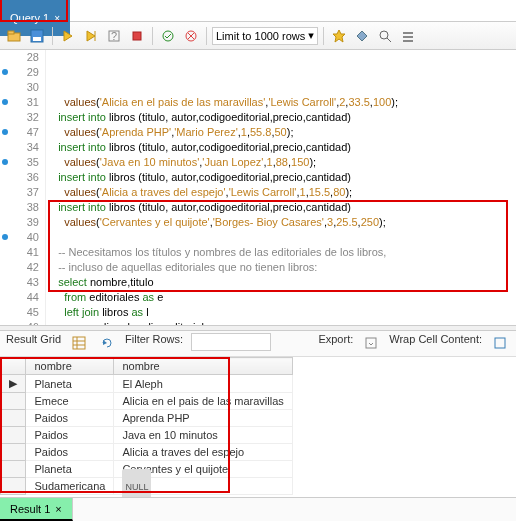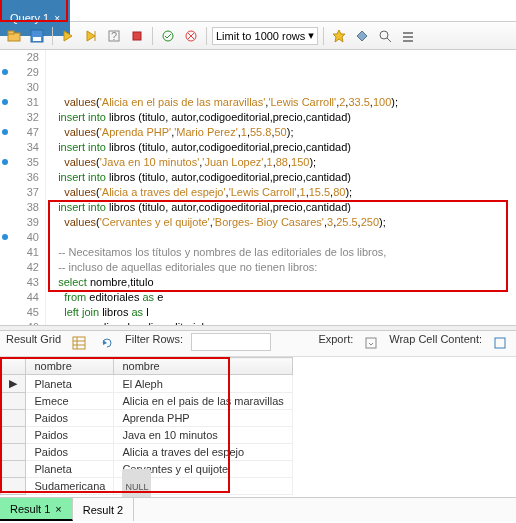--- a/index.html
+++ b/index.html
@@ -238,16 +238,13 @@
       </tbody>
   </table>
 </div>
 
 <div class="bottom-tabs">
   <div class="hlbox" style="left:0;top:-2px;width:68px;height:24px"></div>
   <div class="btab active">
     <span>Result 1</span>
     <span>×</span>
   </div>
-  <div class="btab">
-    <span>Result 2</span>
-  </div>
 </div>
 
 </body></html>

